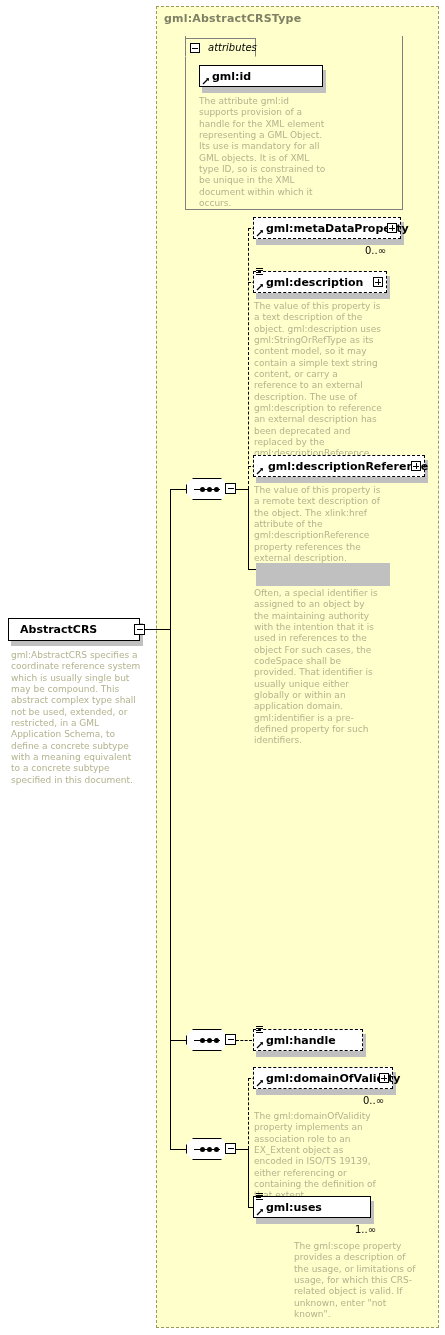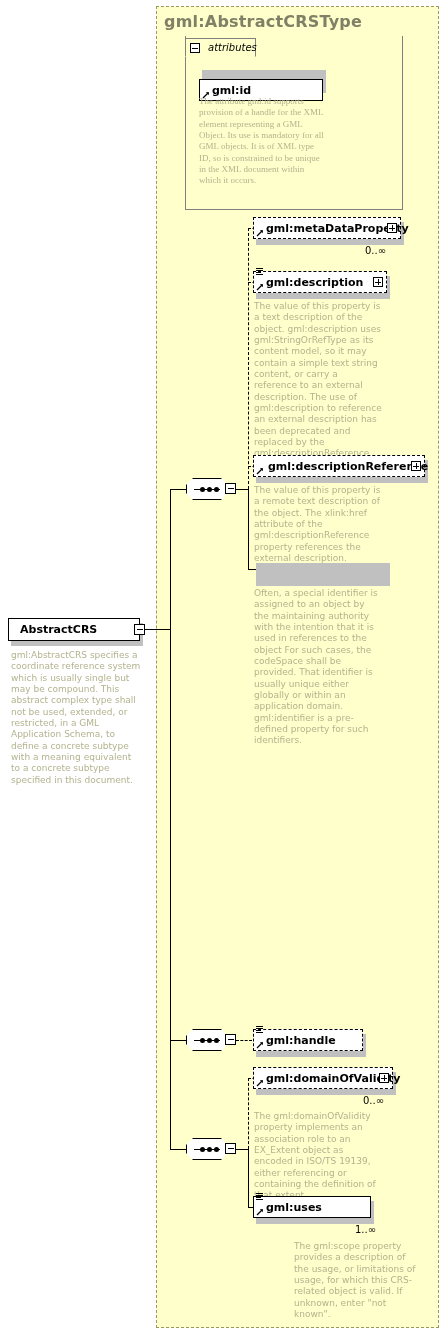--- a/index.html
+++ b/index.html
@@ -15,21 +15,21 @@
   
   .type-frame{
     position:absolute;
     left:156px;top:6px;width:283px;height:1322px;
     background:#ffffcc;
     border:1px dashed #999966;
     box-sizing:border-box;
   }
   .type-title{
     position:absolute;left:164px;top:12px;
-    font-size:16px;font-weight:bold;color:#808066;
+    font-size:11px;font-weight:bold;color:#808066;
     letter-spacing:.2px;
   }
 
   
   .attr-frame{
     position:absolute;left:185px;top:36px;width:218px;height:174px;
     background:#ffffcc;
     border:1px solid #808080;
     border-top:none;
     box-sizing:border-box;
@@ -185,28 +185,28 @@
   <div class="type-frame"></div>
   <div class="type-title">gml:AbstractCRSType</div>
 
   <div class="attr-frame"></div>
   <div class="attr-tab">
     <span class="pm"></span>
     <span>attributes</span>
   </div>
 
   <div class="shadow" style="left:202px;top:70px;width:124px;height:23px;"></div>
-  <div class="node" style="left:199px;top:79px;width:124px;">
+  <div class="node" style="left:199px;top:65px;width:124px;">
     <svg class="corner-arrow" viewBox="0 0 8 8">
       <path d="M1 7 L6.5 1.5" stroke="#000" stroke-width="1.2" fill="none"></path>
       <path d="M6.8 1.2 L6.8 4.2 L3.8 1.2 Z" fill="#000"></path>
     </svg>
     <span class="label">gml:id</span>
   </div>
-  <div class="doc" style="left:199px;top:96px;width:128px;font-family:Liberation Serif, serif;">The attribute gml:id supports provision of a handle for the XML element representing a GML Object. Its use is mandatory for all GML objects. It is of XML type ID, so is constrained to be unique in the XML document within which it occurs.</div>
+  <div class="doc" style="left:199px;top:96px;width:128px;">The attribute gml:id supports provision of a handle for the XML element representing a GML Object. Its use is mandatory for all GML objects. It is of XML type ID, so is constrained to be unique in the XML document within which it occurs.</div>
 
   <div class="ln h" style="left:140px;top:629px;width:30px;"></div>
 
   <div class="ln v" style="left:170px;top:489px;height:1m;"></div>
   <div class="ln v" style="left:170px;top:489px;height:660px;"></div>
 
   <div class="seq" style="left:186px;top:478px;">
     <div class="sh"></div>
     <div class="body"></div>
     <div class="bar"></div>

